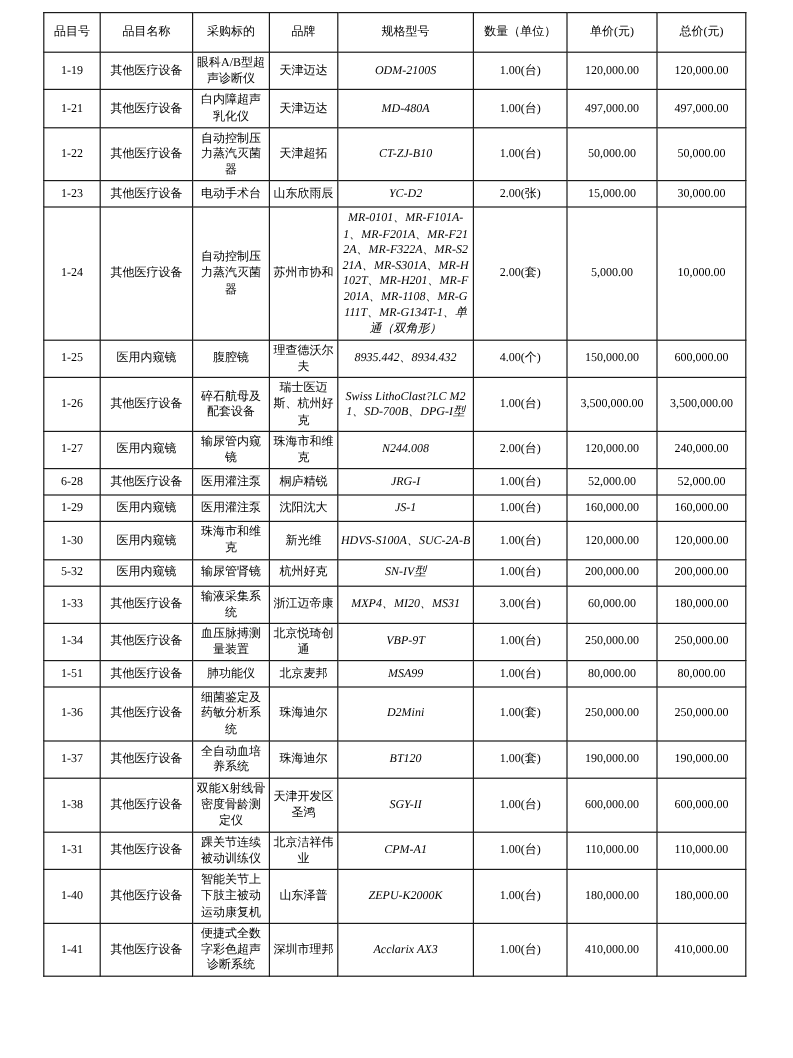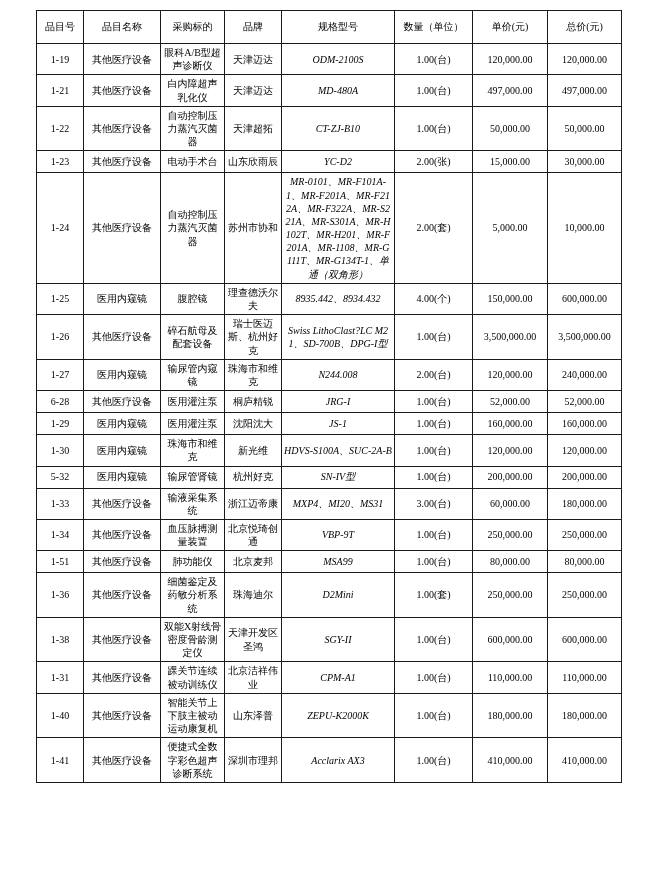--- a/index.html
+++ b/index.html
@@ -244,20 +244,30 @@
     <td class="c-no">1-36</td>
     <td class="c-cat">其他医疗设备</td>
     <td class="c-target">细菌鉴定及药敏分析系统</td>
     <td class="c-brand">珠海迪尔</td>
     <td class="c-spec">D2Mini</td>
     <td class="c-qty">1.00(套)</td>
     <td class="c-price">250,000.00</td>
     <td class="c-price">250,000.00</td>
   </tr>
         <tr>
+    <td class="c-no">1-37</td>
+    <td class="c-cat">其他医疗设备</td>
+    <td class="c-target">全自动血培养系统</td>
+    <td class="c-brand">珠海迪尔</td>
+    <td class="c-spec">BT120</td>
+    <td class="c-qty">1.00(套)</td>
+    <td class="c-price">190,000.00</td>
+    <td class="c-price">190,000.00</td>
+  </tr>
+        <tr>
     <td class="c-no">1-38</td>
     <td class="c-cat">其他医疗设备</td>
     <td class="c-target">双能X射线骨密度骨龄测定仪</td>
     <td class="c-brand">天津开发区圣鸿</td>
     <td class="c-spec">SGY-II</td>
     <td class="c-qty">1.00(台)</td>
     <td class="c-price">600,000.00</td>
     <td class="c-price">600,000.00</td>
   </tr>
         <tr>

